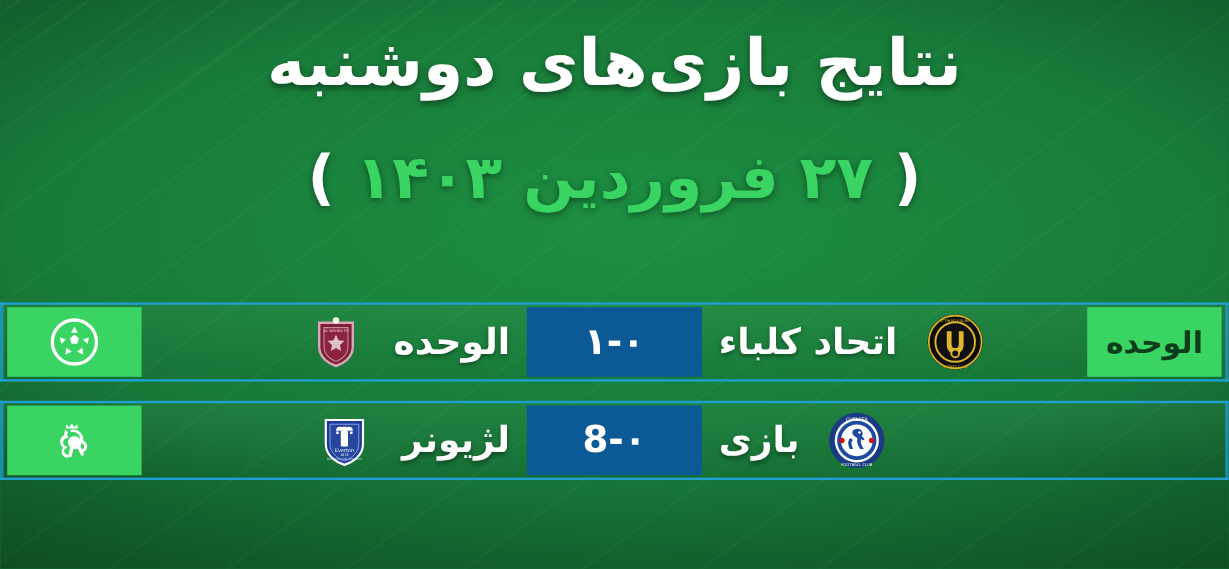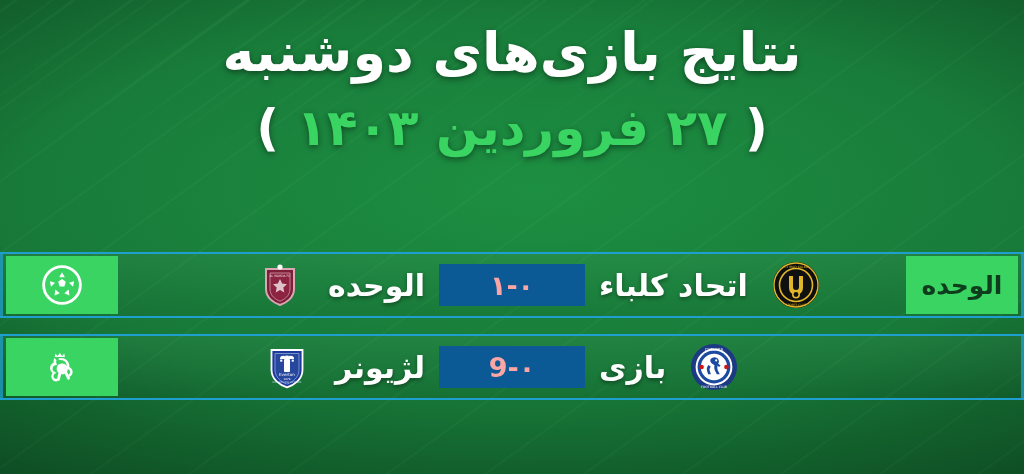--- a/index.html
+++ b/index.html
@@ -49,21 +49,21 @@
   }
 
   
   #header{position:absolute;left:0;right:0;top:22px;z-index:3;text-align:center;}
   .title{
     font-size:54px;font-weight:bold;color:#ffffff;letter-spacing:0px;
     line-height:1.15;text-shadow:0 2px 6px rgba(0,0,0,.45);
     padding:0 57px;
   }
   .subtitle{
-    margin-top:16px;font-size:50px;font-weight:bold;color:#ffffff;
+    margin-top:36px;font-size:50px;font-weight:bold;color:#ffffff;
     line-height:1.15;text-shadow:0 2px 6px rgba(0,0,0,.45);
   }
   .subtitle .date{color:#3ad463;}
 
   
   #rows{position:absolute;left:0;top:252px;width:1024px;z-index:3;}
   .row{
     position:relative;height:62px;margin-bottom:16px;
     display:flex;flex-direction:row;align-items:stretch;
     border-top:2px solid #1f9fd0;
@@ -93,22 +93,22 @@
   .team-cell.home{justify-content:flex-end;flex-direction:row;}
   .team-cell.away{justify-content:flex-end;flex-direction:row-reverse;}
   .team-name{
     font-size:30px;font-weight:bold;color:#ffffff;white-space:nowrap;
     text-shadow:0 2px 4px rgba(0,0,0,.4);
   }
   .badge{width:48px;height:48px;flex:0 0 48px;display:block;}
 
   .score-cell{width:146px;justify-content:center;}
   .score{
-    background:#0b5a96;color:#fca5a5;font-size:27px;font-weight:bold;
-    width:146px;height:42px;display:flex;align-items:center;justify-content:center;
+    background:#0b5a96;color:#ffffff;font-size:31px;font-weight:bold;
+    width:146px;height:58px;display:flex;align-items:center;justify-content:center;
     letter-spacing:2px;line-height:1;
   }
 
   .comp-cell{width:124px;justify-content:center;}
   .comp{
     background:#3ad463;width:112px;height:58px;
     display:flex;align-items:center;justify-content:center;
   }
   .comp svg{width:42px;height:42px;display:block;}
 </style>
@@ -213,21 +213,21 @@
           <circle cx="11.6" cy="24" r="2.3" fill="#d01317"></circle>
           <circle cx="36.4" cy="24" r="2.3" fill="#d01317"></circle>
           <text x="24" y="7.6" text-anchor="middle" font-size="4" fill="#ffffff" font-family="DejaVu Sans, sans-serif">CHELSEA</text>
           <text x="24" y="45" text-anchor="middle" font-size="3.2" fill="#ffffff" font-family="DejaVu Sans, sans-serif">FOOTBALL CLUB</text>
         </svg>
       </span>
       <span class="team-name">بازی</span>
     </div>
 
     <div class="cell score-cell">
-      <div class="score">9-۰</div>
+      <div class="score">8-۰</div>
     </div>
 
     <div class="cell team-cell away">
       <span class="badge">
         <svg viewBox="0 0 48 48" xmlns="http://www.w3.org/2000/svg">
           <path d="M8.5 7 H39.5 V27 C39.5 36.5 31 42.2 24 44.4 C17 42.2 8.5 36.5 8.5 27 Z" fill="#1b3a9c" stroke="#ffffff" stroke-width="1.8"></path>
           <path d="M12 10.5 H36 V27 C36 34.5 29.5 39.2 24 41.1 C18.5 39.2 12 34.5 12 27 Z" fill="#27479f" stroke="#8fa4d8" stroke-width="0.8"></path>
           <rect x="21" y="16" width="6" height="13" rx="0.8" fill="#ffffff"></rect>
           <rect x="22.4" y="12.6" width="3.2" height="3.6" fill="#ffffff"></rect>
           <path d="M17 16 a3.3 3.3 0 0 1 6.6 0 Z" fill="#ffffff"></path>

